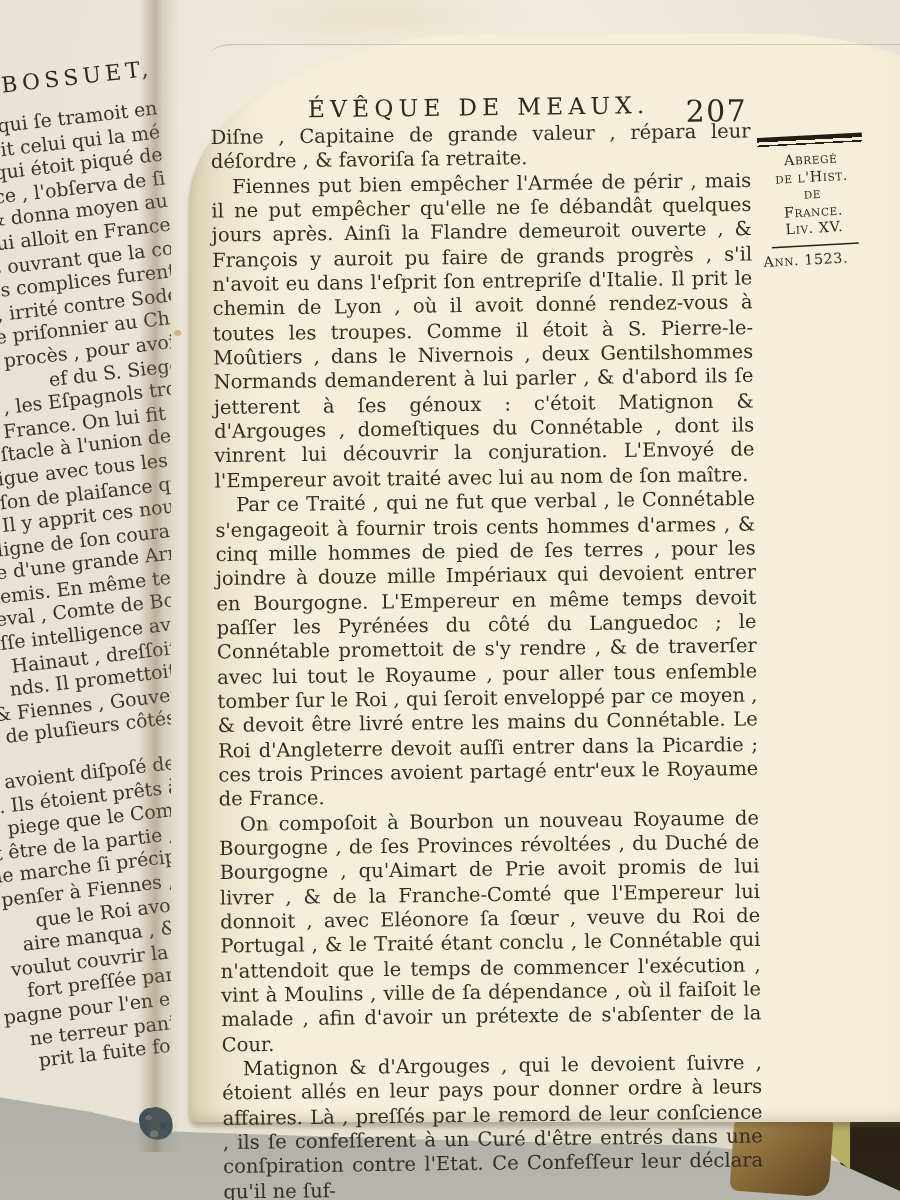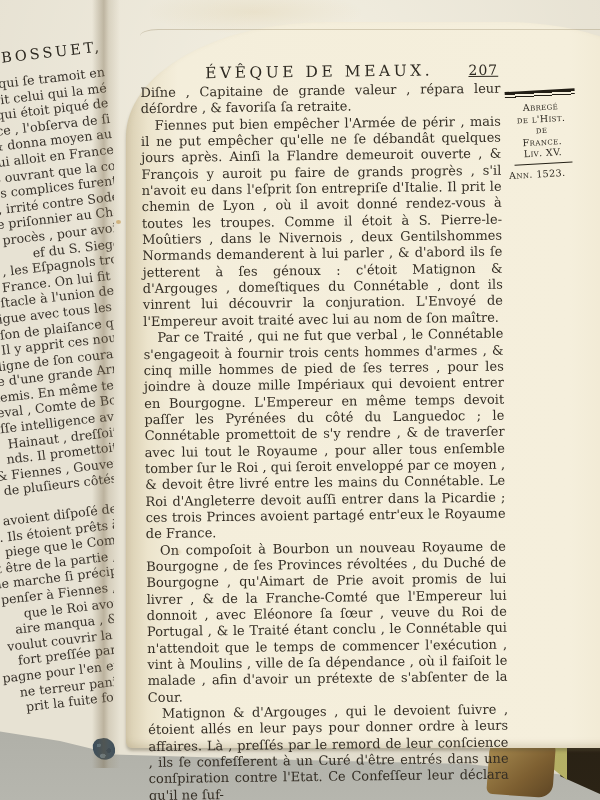--- a/index.html
+++ b/index.html
@@ -74,21 +74,21 @@
     border-top-left-radius:200px 115px;border-top-right-radius:150px 62px;
     border-bottom-left-radius:6px;border-bottom-right-radius:4px;
     box-shadow:0 3px 3px rgba(90,80,55,.35), inset 0 -4px 6px rgba(150,135,100,.25);margin-left:28px;}
   .page-right::before{content:"";position:absolute;left:14px;right:8px;top:7px;height:10px;
     border-top:1px solid rgba(150,135,100,.35);
     border-radius:180px 140px 0 0 / 70px 40px;}
   .page-content{position:absolute;left:0;top:0;width:100%;height:100%;transform:rotate(-0.7deg);}
   .rp-header{position:absolute;left:18px;top:40px;width:358px;height:20px;color:#2e2a22;}
   .rp-title{position:absolute;left:50%;transform:translateX(-50%);white-space:nowrap;
     font-size:15.5px;letter-spacing:3.5px;}
-  .rp-pagenum{position:absolute;right:0;top:1px;font-size:14px;letter-spacing:1px;text-decoration:underline;}
+  .rp-pagenum{position:absolute;right:0;top:1px;font-size:20px;letter-spacing:1px;}
   .main-text{position:absolute;left:18px;top:60px;width:360px;color:#332d24;}
   .para{margin:0;font-size:13px;line-height:16.35px;text-align:justify;
     text-justify:inter-word;hyphens:none;}
   .para.indent{text-indent:14px;}
   
   .margin-note{position:absolute;left:384px;top:70px;width:70px;color:#2c2820;
     transform:rotate(-2.4deg);}
   .rule-double{height:7px;margin-bottom:4px;
     background:linear-gradient(to bottom,#221e16 0 3px,rgba(0,0,0,0) 3px 5px,#221e16 5px 6px,rgba(0,0,0,0) 6px);}
   .mline{font-size:9.5px;line-height:11.6px;text-align:center;

